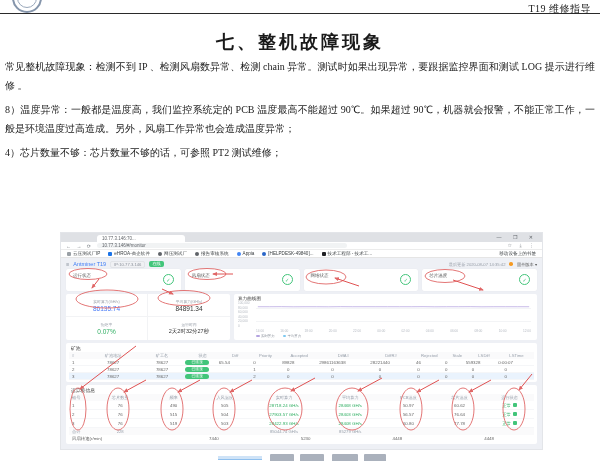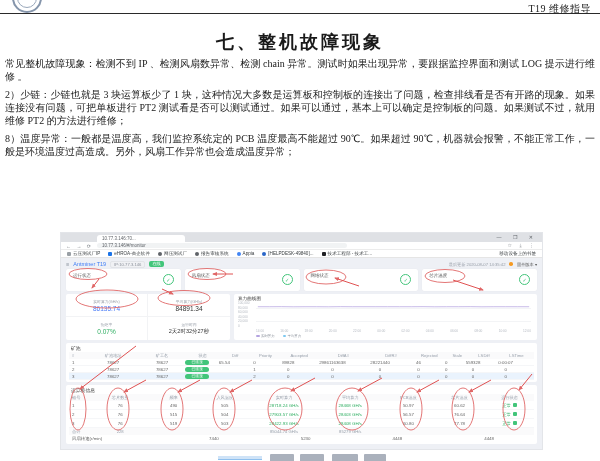--- a/index.html
+++ b/index.html
@@ -5,21 +5,21 @@
   *{margin:0;padding:0;box-sizing:border-box}
   html,body{width:600px;height:461px}
   body{position:relative;background:#fff;overflow:hidden;font-family:"Liberation Serif",serif;color:#1a1a1a}
 
   
   .logo{position:absolute;left:12px;top:-17px;width:30px;height:30px;border:2px solid #8595ab;border-radius:50%;background:#fff}
   .logo .inner{position:absolute;left:3px;top:3px;width:20px;height:20px;border:1px solid #9aa8bb;border-radius:50%}
   .hdr-right{position:absolute;top:2px;right:9px;font-size:10px;color:#222;letter-spacing:.5px}
   .rule{position:absolute;top:13px;left:0;width:600px;border-top:1.2px solid #2a2a2a}
   .doc-title{position:absolute;top:30px;left:0;width:600px;text-align:center;font-size:18px;font-weight:bold;letter-spacing:3px}
-  .doc-body{position:absolute;top:57px;left:5px;width:590px;font-size:10px;line-height:13px;text-align:justify}
+  .doc-body{position:absolute;top:57px;left:5px;width:590px;font-size:10px;line-height:19px;text-align:justify}
   .doc-body p{margin-bottom:5px}
 
   
   .shot{position:absolute;left:60px;top:232px;width:483px;height:218px;background:#eef0f5;font-family:"Liberation Sans",sans-serif;border:1px solid #e3e5e9;overflow:hidden}
   .tabstrip{height:9px;background:#dfe1e5;position:relative}
   .tab{position:absolute;left:36px;bottom:0;width:88px;height:7px;background:#fff;border-radius:3px 3px 0 0;font-size:4.5px;color:#5f6368;line-height:7px;padding-left:5px;white-space:nowrap;overflow:hidden}
   .winctl{position:absolute;right:4px;top:1px;font-size:5px;color:#5f6368;letter-spacing:5px}
   .addr{height:8px;background:#fff;border-bottom:1px solid #ececec;display:flex;align-items:center;padding:0 5px;gap:4px}
   .navic{font-size:5px;color:#80868b;letter-spacing:2px}
   .urlbox{flex:0 0 250px;height:5.5px;background:#f1f3f4;border-radius:3px;font-size:4.5px;color:#5f6368;line-height:5.5px;padding-left:5px;white-space:nowrap;overflow:hidden}
@@ -120,22 +120,22 @@
 
 <div class="logo">
     <div class="inner"></div>
   </div>
 <div class="hdr-right">T19 维修指导</div>
 <div class="rule"></div>
 <div class="doc-title">七、整机故障现象</div>
 
 <div class="doc-body">
   <p>常见整机故障现象：检测不到 IP 、检测风扇数异常、检测 chain 异常。测试时如果出现异常，要跟据监控界面和测试 LOG 提示进行维修 。</p>
-  <p>2）少链：少链也就是 3 块运算板少了 1 块，这种情况大多数是运算板和控制板的连接出了问题，检查排线看是否有开路的现象。如果连接没有问题，可把单板进行 PT2 测试看是否可以测试通过。如果可以通过，基本上可以确定是控制板的问题。如果测试不过，就用维修 PT2 的方法进行维修；</p>
   <p>8）温度异常：一般都是温度高，我们监控系统定的 PCB 温度最高不能超过 90℃。如果超过 90℃，机器就会报警，不能正常工作，一般是环境温度过高造成。另外，风扇工作异常也会造成温度异常；</p>
+  <p>4）芯片数量不够：芯片数量不够的话，可参照 PT2 测试维修；</p>
 </div>
 
 <div class="shot">
 
   <div class="tabstrip">
     <div class="tab">10.77.3.146:70...</div>
     <div class="winctl">—  ❐  ✕</div>
   </div>
 
   <div class="addr">

